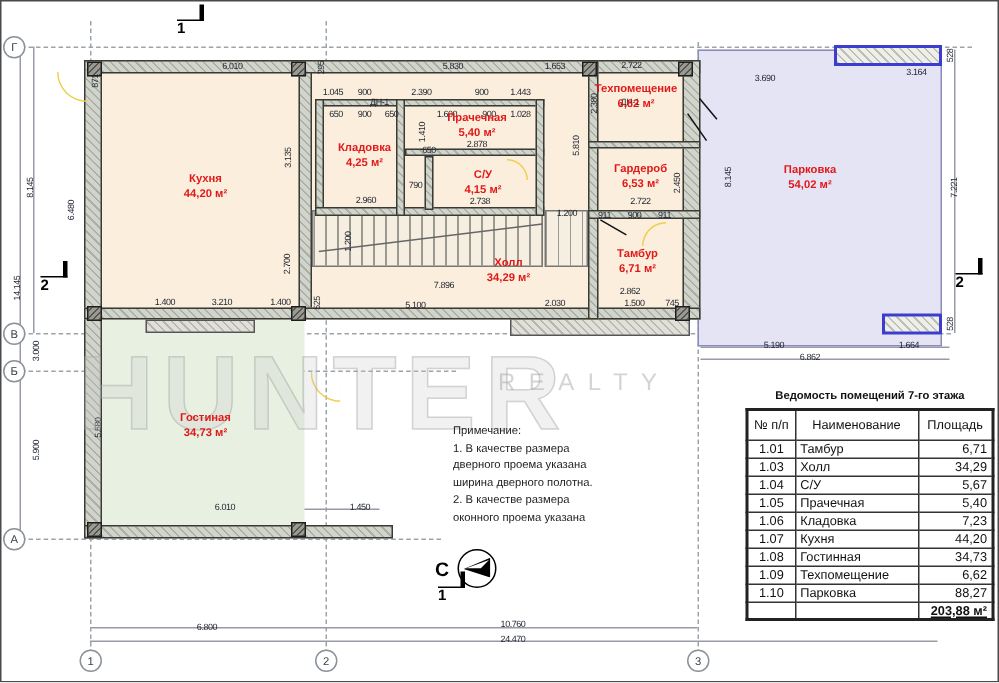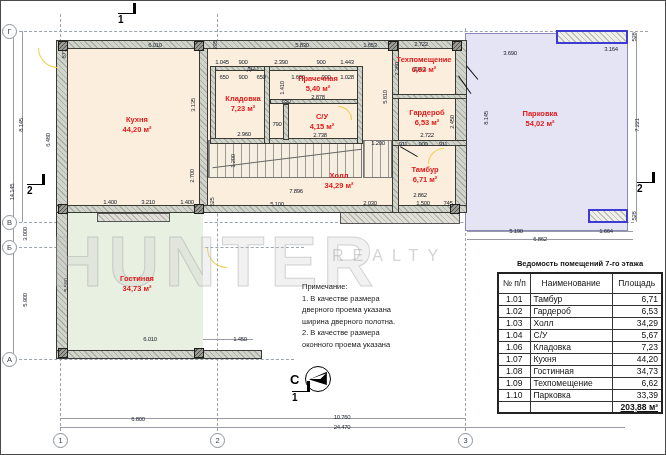--- a/index.html
+++ b/index.html
@@ -209,21 +209,21 @@
       <div class="dim" style="left: 240px; top: 339px;">1.450</div>
       <div class="dim" style="left: 138px; top: 419px;">6.800</div>
       <div class="dim" style="left: 342px; top: 417px;">10.760</div>
       <div class="dim" style="left: 342px; top: 427px;">24.470</div>
       <div class="room-label" style="left: 137px; top: 124px;">
         <div>Кухня</div>
         <div>44,20 м²</div>
       </div>
       <div class="room-label" style="left: 243px; top: 103px;">
         <div>Кладовка</div>
-        <div>7,23 м²</div>
+        <div>4,25 м²</div>
       </div>
       <div class="room-label" style="left: 318px; top: 83px;">
         <div>Прачечная</div>
         <div>5,40 м²</div>
       </div>
       <div class="room-label" style="left: 322px; top: 121px;">
         <div>С/У</div>
         <div>4,15 м²</div>
       </div>
       <div class="room-label" style="left: 427px; top: 117px;">
@@ -285,35 +285,35 @@
           <th>Площадь</th>
         </tr>
       </thead>
       <tbody>
           <tr>
             <td class="c0">1.01</td>
             <td class="c1">Тамбур</td>
             <td class="c2">6,71</td>
           </tr>
           <tr>
-            <td class="c0">1.02</td>
-            <td class="c1">Гардероб</td>
-            <td class="c2">6,53</td>
-          </tr>
-          <tr>
             <td class="c0">1.03</td>
             <td class="c1">Холл</td>
             <td class="c2">34,29</td>
           </tr>
           <tr>
             <td class="c0">1.04</td>
             <td class="c1">С/У</td>
             <td class="c2">5,67</td>
           </tr>
           <tr>
+            <td class="c0">1.05</td>
+            <td class="c1">Прачечная</td>
+            <td class="c2">5,40</td>
+          </tr>
+          <tr>
             <td class="c0">1.06</td>
             <td class="c1">Кладовка</td>
             <td class="c2">7,23</td>
           </tr>
           <tr>
             <td class="c0">1.07</td>
             <td class="c1">Кухня</td>
             <td class="c2">44,20</td>
           </tr>
           <tr>
@@ -322,21 +322,21 @@
             <td class="c2">34,73</td>
           </tr>
           <tr>
             <td class="c0">1.09</td>
             <td class="c1">Техпомещение</td>
             <td class="c2">6,62</td>
           </tr>
           <tr>
             <td class="c0">1.10</td>
             <td class="c1">Парковка</td>
-            <td class="c2">33,39</td>
+            <td class="c2">88,27</td>
           </tr>
         </tbody>
       <tfoot>
         <tr>
           <td class="c0"></td>
           <td class="c1"></td>
           <td class="c2" id="total-cell">203,88 м²</td>
         </tr>
       </tfoot>
     </table>

